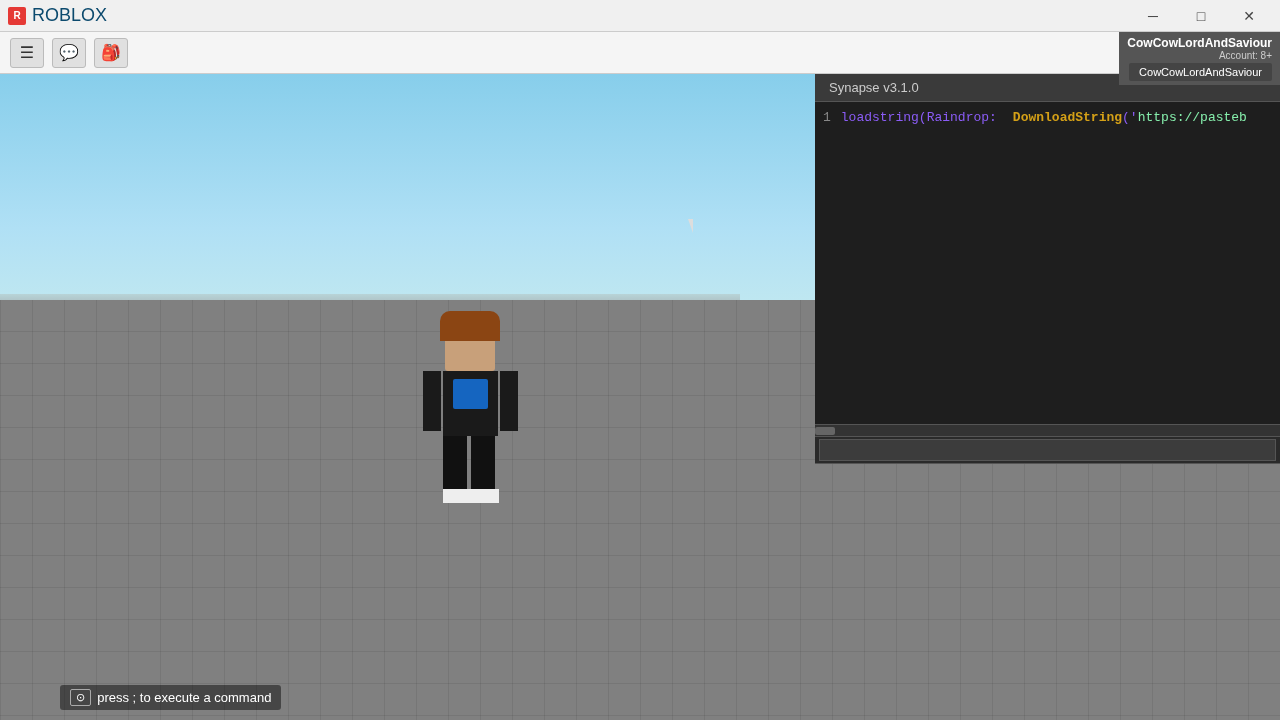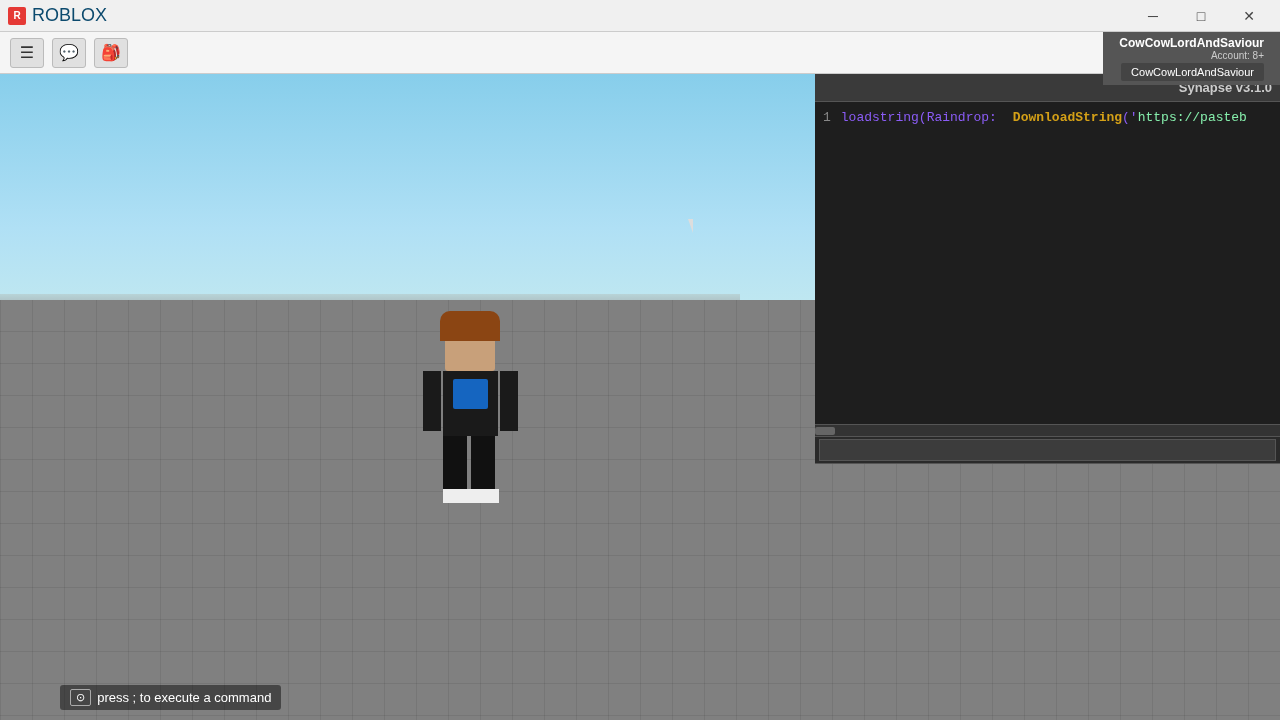--- a/index.html
+++ b/index.html
@@ -94,21 +94,21 @@
       color: #333;
     }
 
     
     #account-panel {
       position: absolute;
       top: 32px;
       right: 0;
       z-index: 101;
       background: #555;
-      padding: 4px 16px;
+      padding: 4px 8px;
       display: flex;
       flex-direction: column;
       align-items: flex-end;
     }
     #account-name {
       color: white;
       font-size: 12px;
       font-weight: bold;
     }
     #account-info {
@@ -271,26 +271,24 @@
       right: 0;
       width: 465px;
       height: 390px;
       background: #2d2d2d;
       display: flex;
       flex-direction: column;
       z-index: 50;
     }
     #synapse-title-bar {
       background: #3a3a3a;
-      padding: 6px 8px;
+      padding: 6px 14px;
       color: #ccc;
       font-size: 13px;
-      text-align: right;
       border-bottom: 1px solid #555;
-      font-weight: bold;
     }
     #code-editor {
       flex: 1;
       background: #1e1e1e;
       color: #ddd;
       font-family: 'Consolas', 'Courier New', monospace;
       font-size: 13px;
       padding: 8px;
       overflow: hidden;
       position: relative;

